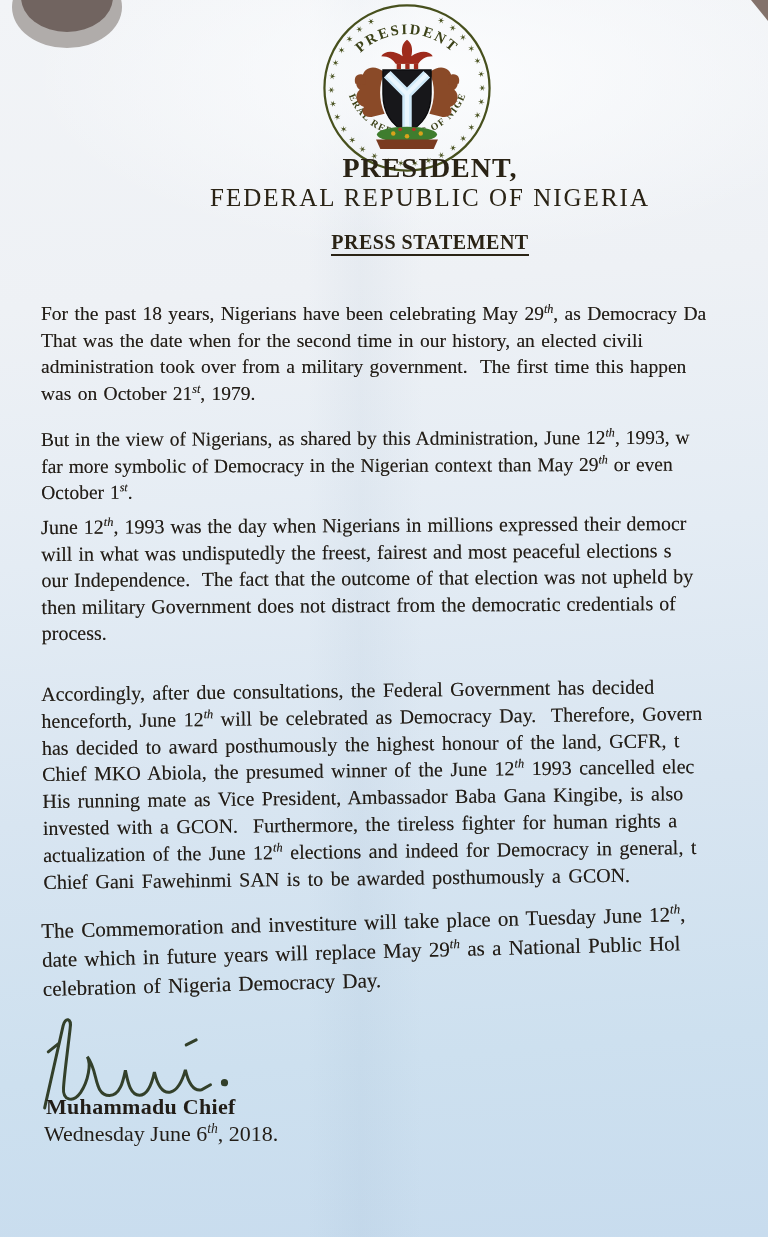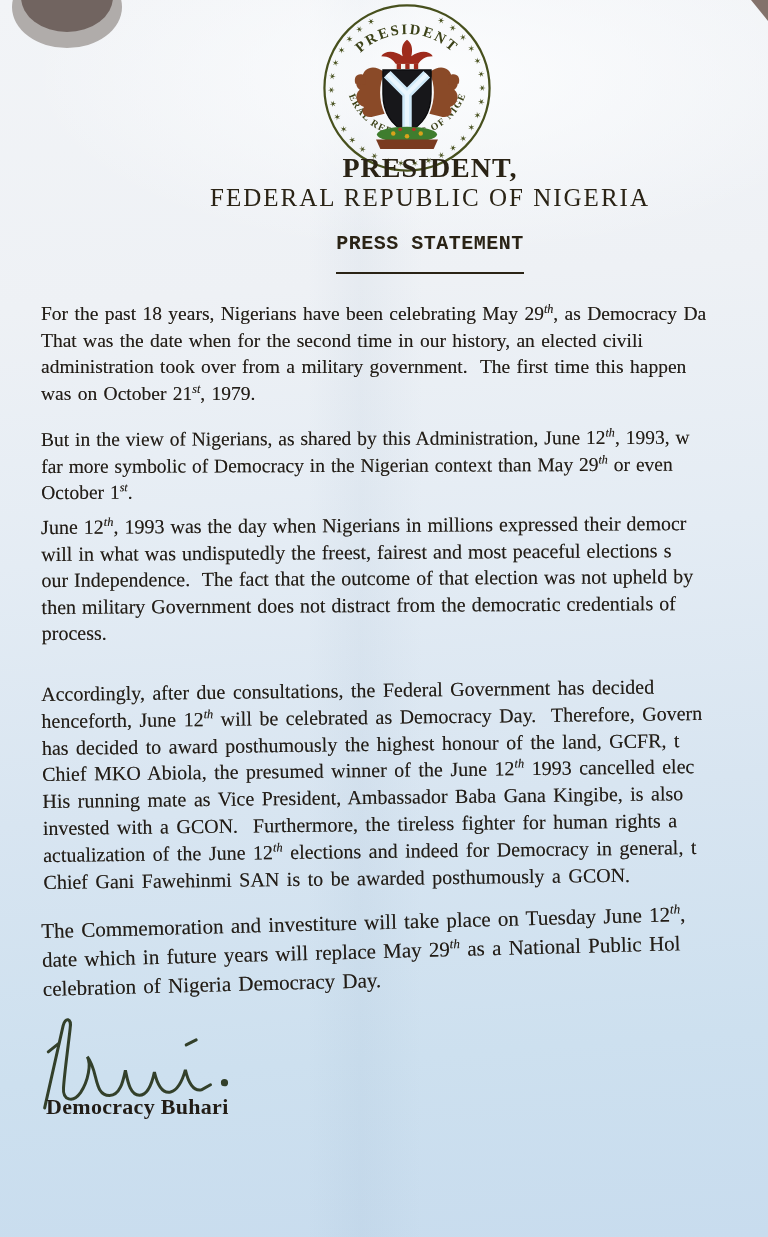--- a/index.html
+++ b/index.html
@@ -20,21 +20,21 @@
   .corner-tri{position:absolute;right:0;top:0;width:0;height:0;border-left:17px solid transparent;border-top:21px solid #83726b;}
 
   
   .seal{position:absolute;left:321px;top:2px;width:172px;height:172px;}
 
   
   .hdr{position:absolute;left:0;top:0;width:860px;text-align:center;color:#2a2315;}
   .title1{position:absolute;top:152px;width:860px;font-size:28px;font-weight:bold;letter-spacing:1px;}
   .title2{position:absolute;top:184px;width:860px;font-size:25px;letter-spacing:2px;}
   .presshead{position:absolute;top:231px;width:860px;font-size:20px;font-weight:bold;letter-spacing:.5px;}
-  .presshead span{border-bottom:2.5px solid #2a2315;padding-bottom:17px;font-family:Liberation Mono, monospace;}
+  .presshead span{border-bottom:2.5px solid #2a2315;padding-bottom:1px;}
 
   
   .para{position:absolute;left:41px;width:810px;transform-origin:left top;}
   .line{white-space:pre;font-size:19.5px;line-height:26.5px;text-shadow:0 0 .5px rgba(45,38,30,.55);}
   sup{font-size:.62em;line-height:0;vertical-align:super;font-style:italic;}
   .p1{top:301px;word-spacing:1.5px;}
   .p2{top:427px;word-spacing:1px;transform:rotate(-.2deg);}
   .p3{top:514px;word-spacing:1px;transform:rotate(-.35deg);}
   .p3 .line{font-size:20px;}
   .p4{top:681px;word-spacing:2.5px;transform:rotate(-.7deg);}
@@ -155,15 +155,16 @@
   <div class="sigwrap">
     <svg width="250" height="96" viewBox="0 0 250 96">
       <g fill="none" stroke="#33402a" stroke-width="3" stroke-linecap="round">
         <path d="M8,94 L27,12 C29,3 36,4 34,15 C31,40 28,60 27,74 C26,86 36,90 44,79 C52,67 55,50 51,43 C62,57 57,82 73,82 C84,82 87,66 89,57 C91,66 93,82 103,82 C112,82 116,68 118,59 C120,68 124,81 134,79 C142,77 147,64 149,57 C151,66 155,79 165,77 L174,72"></path>
         <path d="M22,30 L12,38"></path>
         <path d="M150,32 L160,27"></path>
       </g>
       <circle cx="188" cy="70" r="3.6" fill="#33402a"></circle>
     </svg>
   </div>
-  <div class="signame">Democracy Buhari</div>
+  <div class="signame">Muhammadu Chief</div>
+  <div class="sigdate">Wednesday June 6<sup>th</sup>, 2018.</div>
 
 </div>
 
 </body></html>

